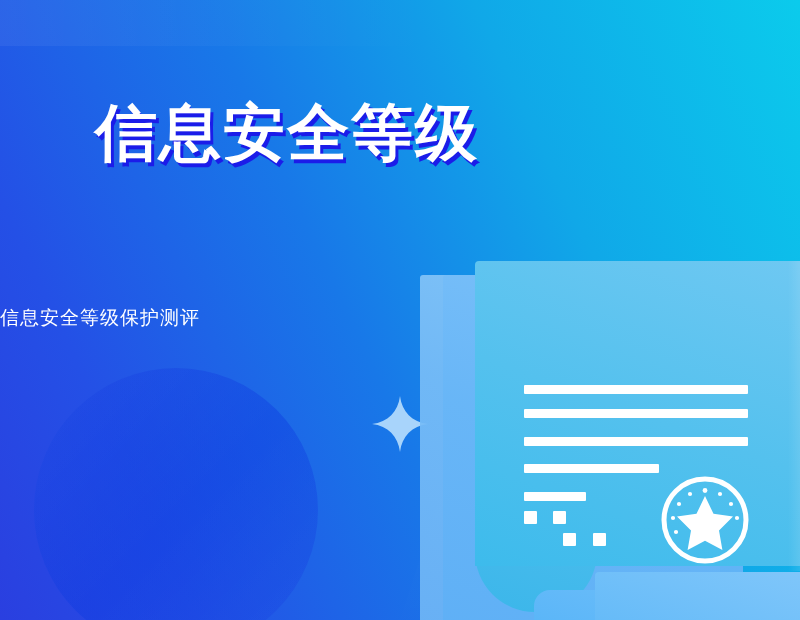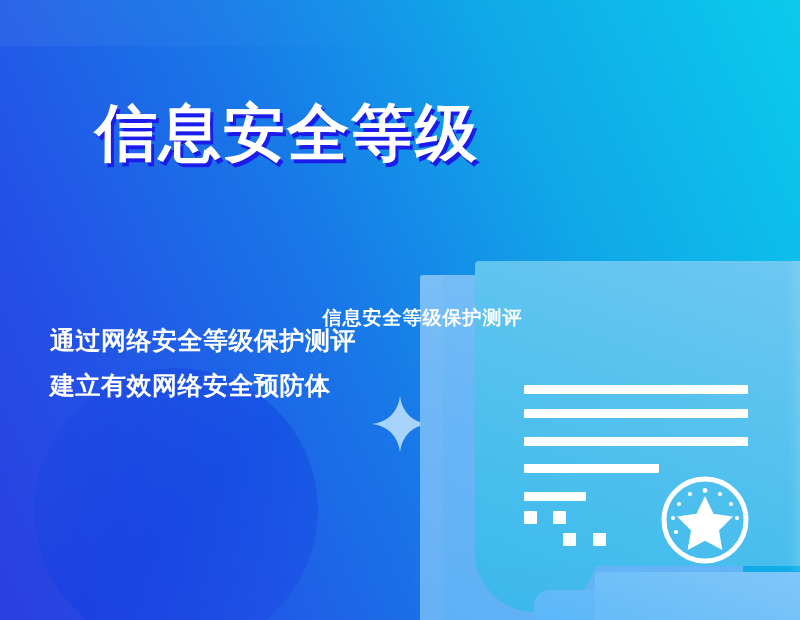--- a/index.html
+++ b/index.html
@@ -93,24 +93,23 @@
     border-radius:4px 0 0 0;
   }
   .cert-plate-2{
     position:absolute; left:534px; top:590px; width:266px; height:30px;
     background:linear-gradient(200deg,#74c1fa 0%,#5bb6f8 100%);
     border-radius:16px 0 0 0;
   }
 
   .cert-title{
     position:absolute; left:0; right:0; top:305px;
-    text-align:center; color:#ffffff;
-    font-size:19px; font-weight:700; letter-spacing:1px;
+    color:#ffffff;
+    font-size:19px; font-weight:400; letter-spacing:1px;
     white-space:nowrap;
-    padding-left:45px;
   }
 
   .cert-line{
     position:absolute; height:9px; background:#ffffff; border-radius:1px;
   }
   .cert-sq{
     position:absolute; width:13px; height:13px; background:#ffffff; border-radius:1px;
   }
 
   .seal{ position:absolute; left:657px; top:472px; width:96px; height:96px; }
@@ -128,24 +127,20 @@
 
   <div class="bg-band"></div>
   <div class="bg-circle"></div>
   <div class="bg-circle-sheen"></div>
   <div class="bg-diag"></div>
 
   <div class="headline">
     <span class="ln">信息安全等级</span>
   </div>
 
-  <div class="subtitle">
-    <span class="sl">通过网络安全等级保护测评</span>
-    <span class="sl">建立有效网络安全预防体</span>
-  </div>
 
   <div class="sparkle" id="sparkle" style="left: 372px; top: 396px;">
     <svg width="56" height="56" viewBox="0 0 56 56" aria-hidden="true">
       <path d="M28 0 C30 16 40 26 56 28 C40 30 30 40 28 56 C26 40 16 30 0 28 C16 26 26 16 28 0 Z" fill="#a8d4fb"></path>
     </svg>
   </div>
 
   <div class="cert-stack">
 
     <div class="cert-back-2"></div>

